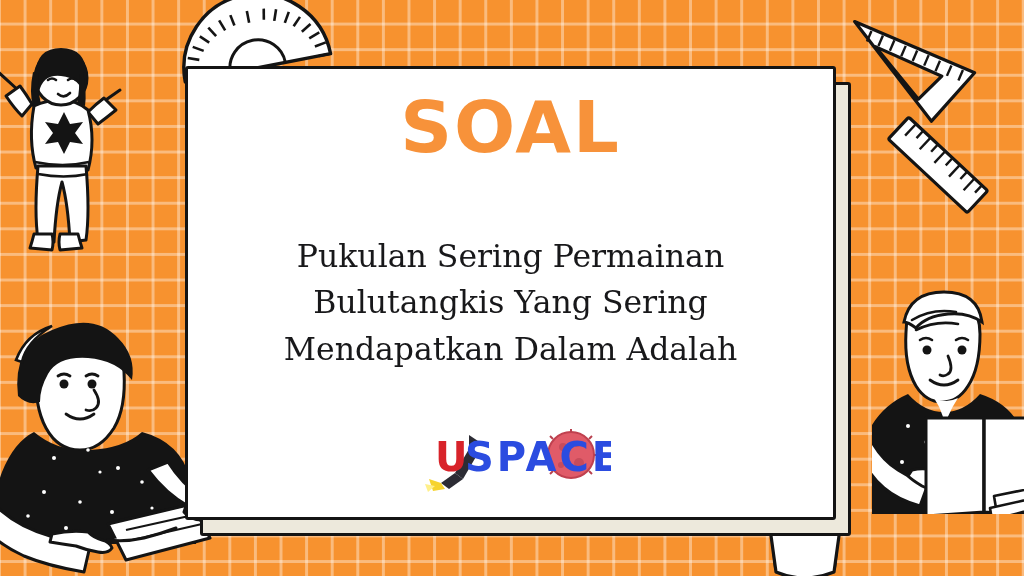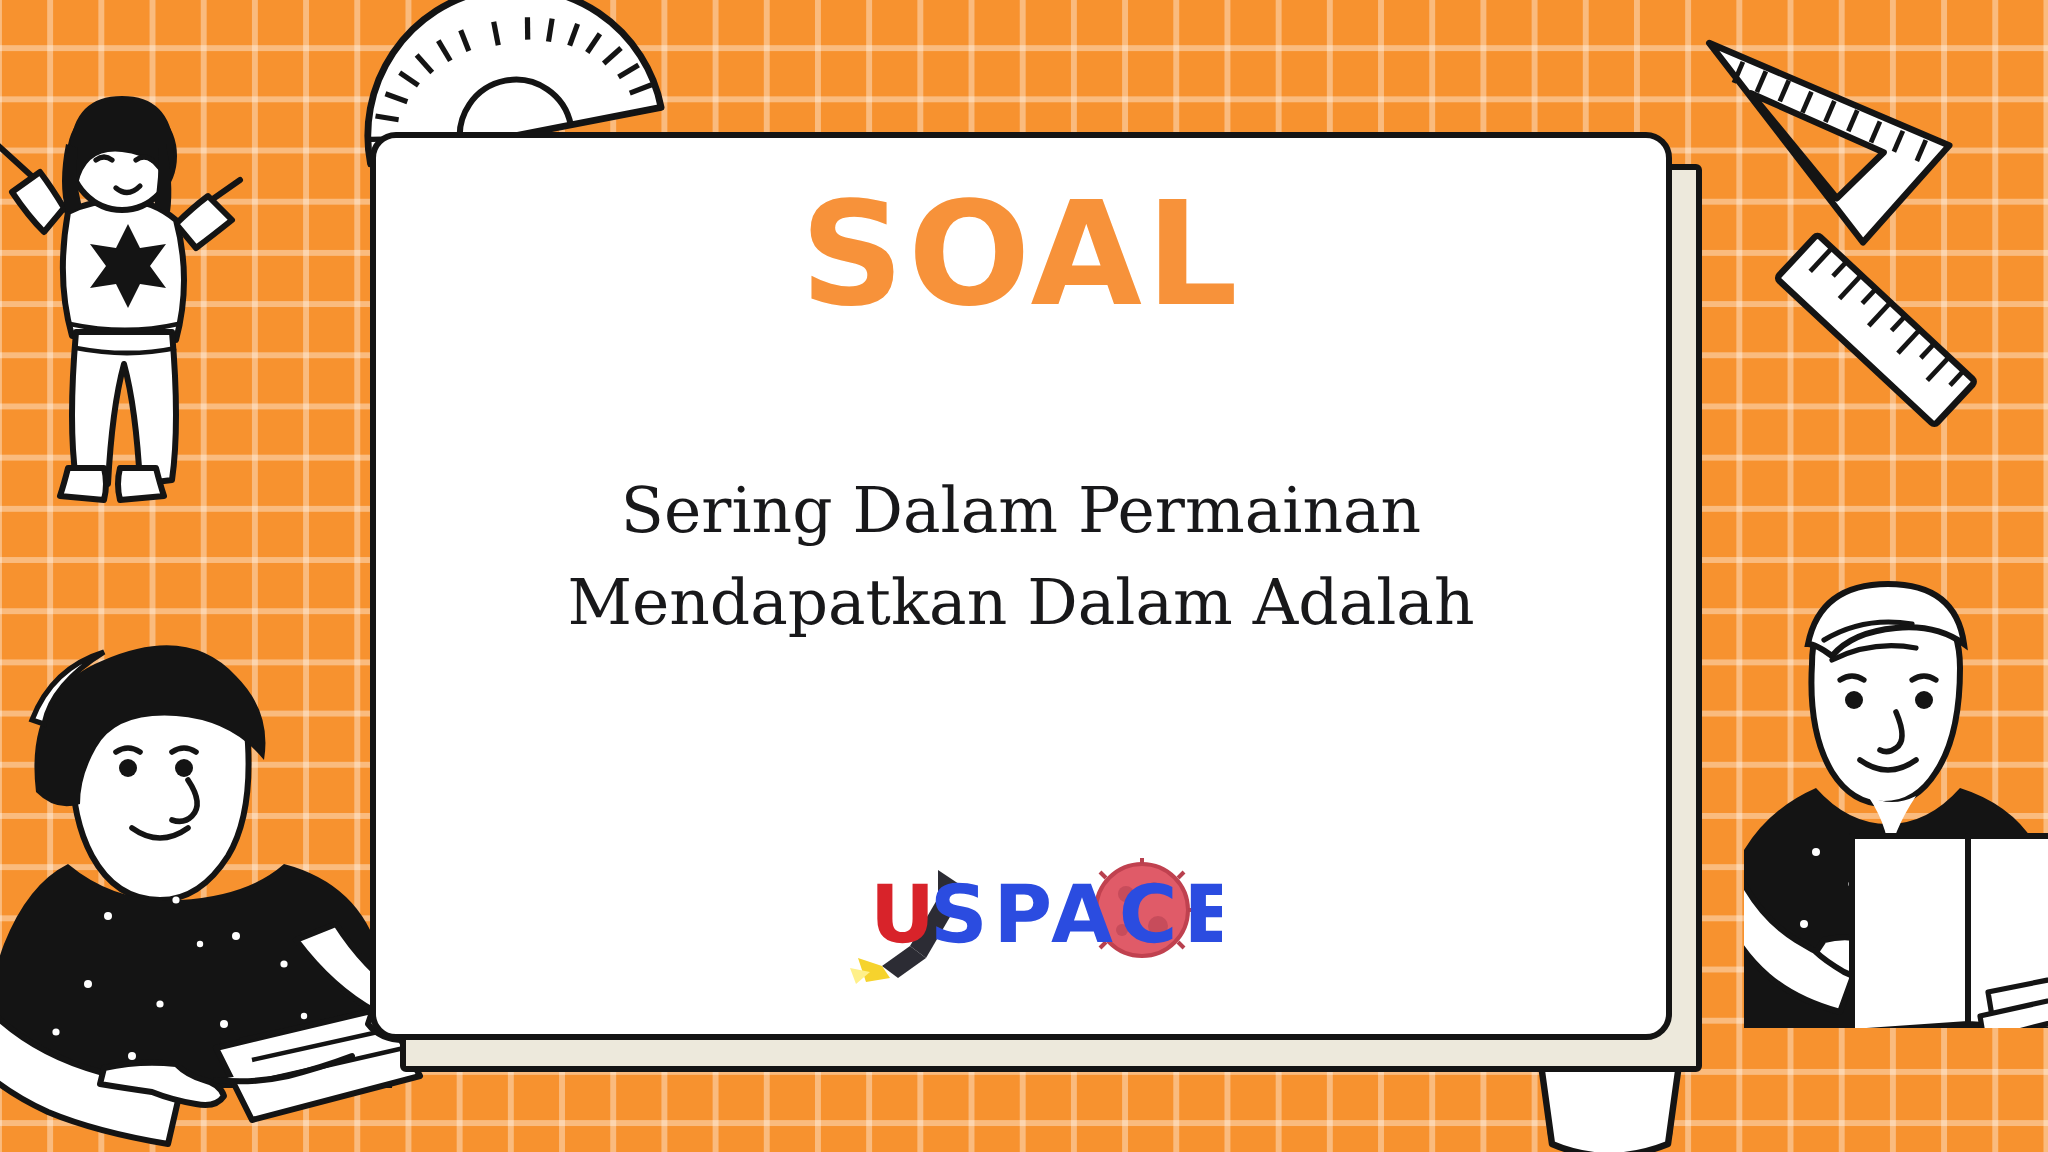--- a/index.html
+++ b/index.html
@@ -21,21 +21,21 @@
     background-position:-2px -3px;
   }
 
   
   .board-shadow{
     position:absolute;left:200px;top:82px;width:645px;height:448px;
     background:#EDE9DC;border:3px solid #141414;border-radius:3px;
   }
   .board{
     position:absolute;left:185px;top:66px;width:645px;height:448px;
-    background:#FFFFFF;border:3px solid #141414;border-radius:13px;
+    background:#FFFFFF;border:3px solid #141414;border-radius:3px;
   }
 
   
   .board-inner{position:absolute;inset:0;display:flex;flex-direction:column;align-items:center;}
   .title{
     position:absolute;top:22px;left:0;right:0;text-align:center;
     font-family:"DejaVu Sans", sans-serif;
     font-weight:bold;font-size:72px;letter-spacing:2px;
     color:#F7923A;line-height:1;
   }
@@ -269,21 +269,22 @@
   </div>
 
   <div class="board-shadow"></div>
 
   <div class="board">
     <div class="board-inner">
 
       <div class="title">SOAL</div>
 
       <div class="question">
-        <div>Sering Dalam Permainan</div>
+        <div>Pukulan Sering Permainan</div>
+        <div>Bulutangkis Yang Sering</div>
         <div>Mendapatkan Dalam Adalah</div>
       </div>
 
       <div class="logo">
         <svg width="200" height="66" viewBox="0 0 200 66" aria-label="USPACE">
 
           <g>
             <circle cx="160" cy="26" r="23" fill="#E05B68" stroke="#C0414F" stroke-width="2"></circle>
             <circle cx="152" cy="18" r="4" fill="#C74C5B"></circle>
             <circle cx="168" cy="34" r="5" fill="#C74C5B"></circle>

